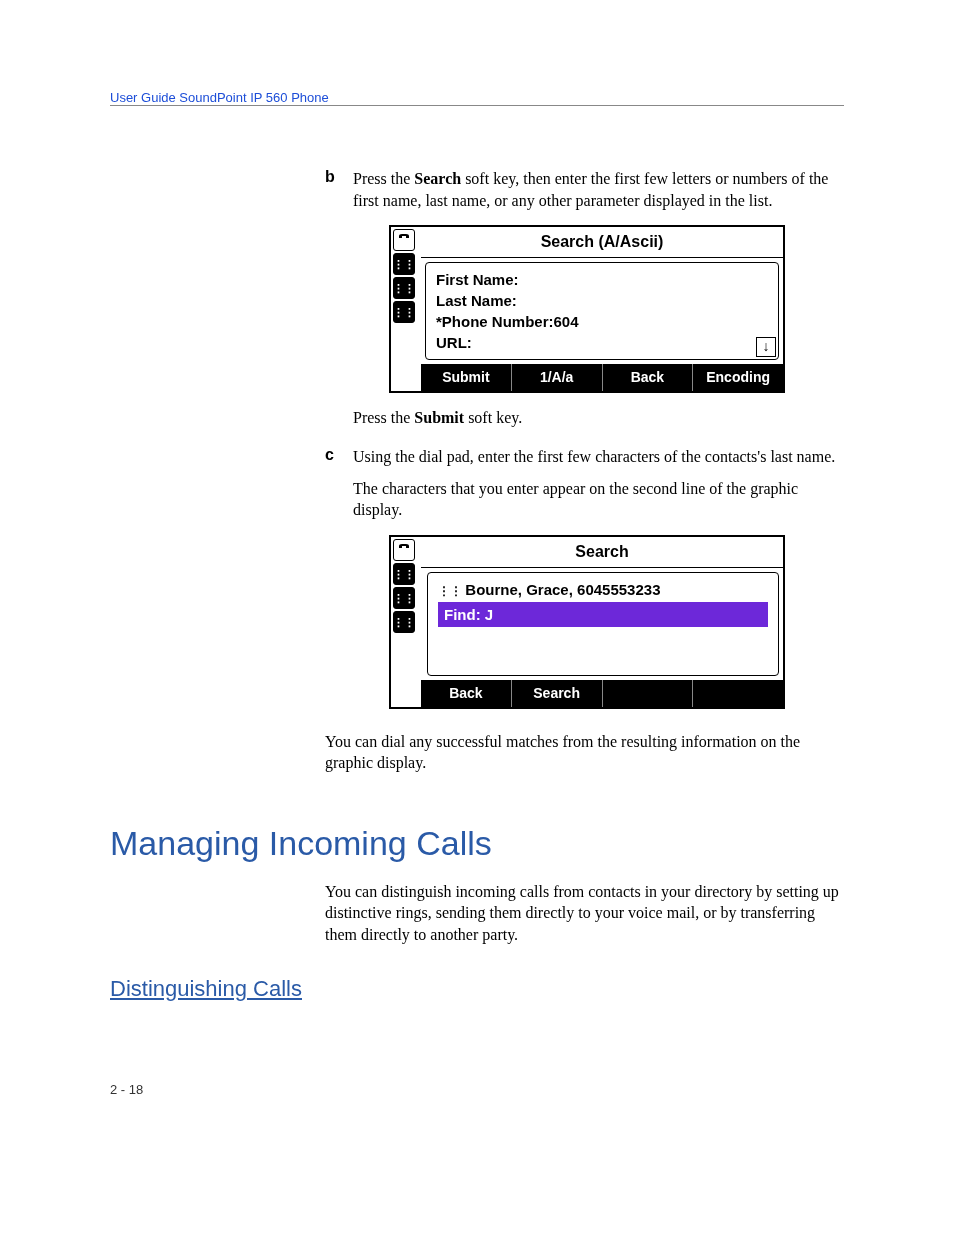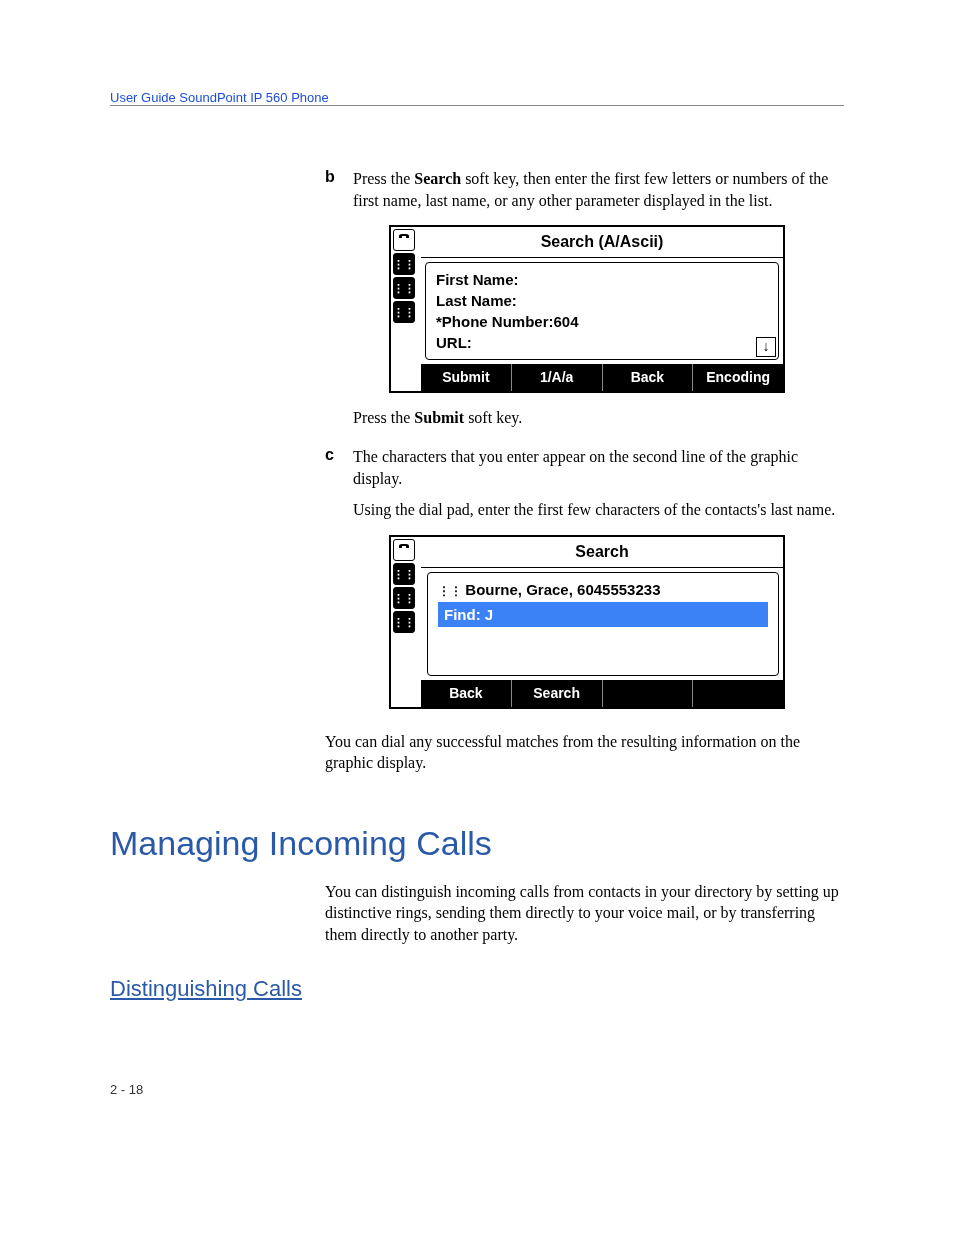--- a/index.html
+++ b/index.html
@@ -104,21 +104,21 @@
     font-size:14px;
   }
   .ps-softkeys > div {
     flex:1;
     text-align:center;
     padding:4px 0;
     border-right:1px solid #888;
   }
   .ps-softkeys > div:last-child { border-right:none; }
   .ps-entry-inv {
-    background:#3b82f6; color:#fff;
+    background:#6d28d9; color:#fff;
     padding:2px 6px;
     margin-top:2px;
     display:inline-block;
     width:calc(100% - 12px);
   }
   .h1 {
     font-family: 'Helvetica Neue', Arial, sans-serif;
     font-weight: 500;
     font-size: 34px;
     color: #2a5aa7;
@@ -194,22 +194,22 @@
 
         <p>
           <span>Press the </span><span class="bold">Submit</span><span> soft key.</span>
         </p>
       </div>
     </div>
 
     <div class="step">
       <div class="step-label">c</div>
       <div class="step-body">
+        <p>Using the dial pad, enter the first few characters of the contacts's last name.</p>
         <p>The characters that you enter appear on the second line of the graphic display.</p>
-        <p>Using the dial pad, enter the first few characters of the contacts's last name.</p>
 
         <div class="screen-wrap">
           <div class="phone-screen">
             <div class="ps-row" style="align-items:stretch;">
               <div class="ps-sidebar">
                 <div class="ps-icon">
                     <svg width="14" height="14" viewBox="0 0 14 14">
                       <path d="M2 3 Q2 1 5 1 L9 1 Q12 1 12 3 L12 5 L9 5 L9 3 L5 3 L5 5 L2 5 Z" fill="#000"></path>
                     </svg>
                   </div>

